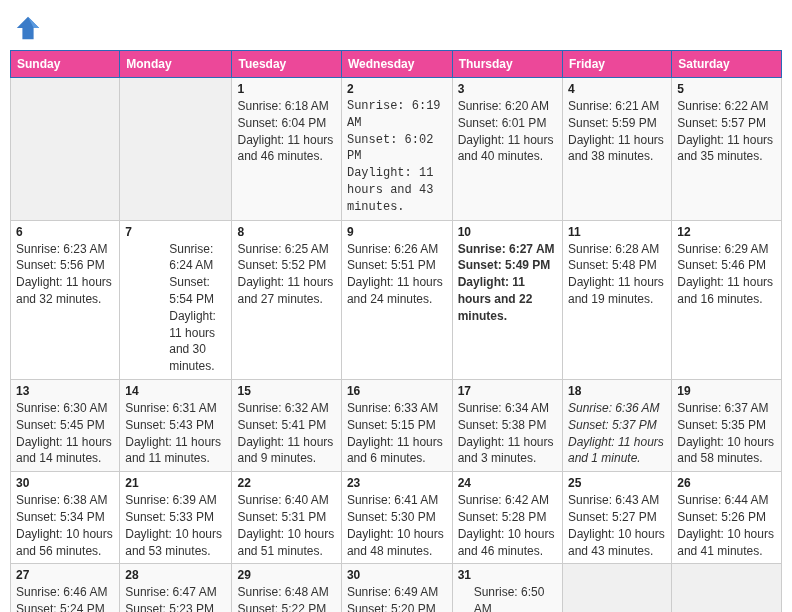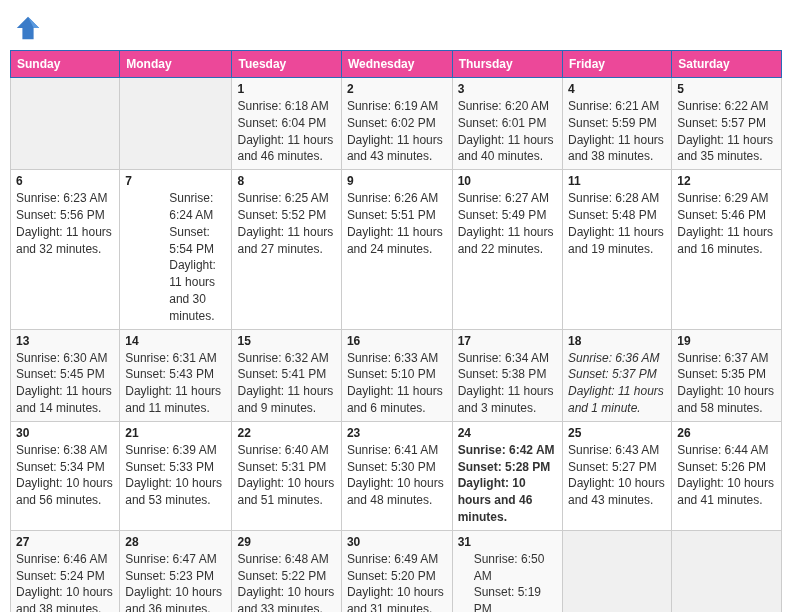--- a/index.html
+++ b/index.html
@@ -136,21 +136,21 @@
         <td class="empty-cell"></td>
         <td class="empty-cell"></td>
         <td>
           <span class="day-number">1</span>
           <div class="day-info" style="white-space: pre-line;">Sunrise: 6:18 AM
 Sunset: 6:04 PM
 Daylight: 11 hours and 46 minutes.</div>
         </td>
         <td>
           <span class="day-number">2</span>
-          <div class="day-info" style="white-space: pre-line;">Sunrise: 6:19 AM
+          <div class="day-info" style="white-space: pre-line; font-family: Liberation Mono, monospace;">Sunrise: 6:19 AM
 Sunset: 6:02 PM
 Daylight: 11 hours and 43 minutes.</div>
         </td>
         <td>
           <span class="day-number">3</span>
           <div class="day-info" style="white-space: pre-line;">Sunrise: 6:20 AM
 Sunset: 6:01 PM
 Daylight: 11 hours and 40 minutes.</div>
         </td>
         <td>
@@ -186,21 +186,21 @@
 Daylight: 11 hours and 27 minutes.</div>
         </td>
         <td>
           <span class="day-number">9</span>
           <div class="day-info" style="white-space: pre-line;">Sunrise: 6:26 AM
 Sunset: 5:51 PM
 Daylight: 11 hours and 24 minutes.</div>
         </td>
         <td>
           <span class="day-number">10</span>
-          <div class="day-info" style="white-space: pre-line;">Sunrise: 6:27 AM
+          <div class="day-info" style="white-space: pre-line; font-weight: bold;">Sunrise: 6:27 AM
 Sunset: 5:49 PM
 Daylight: 11 hours and 22 minutes.</div>
         </td>
         <td>
           <span class="day-number">11</span>
           <div class="day-info" style="white-space: pre-line;">Sunrise: 6:28 AM
 Sunset: 5:48 PM
 Daylight: 11 hours and 19 minutes.</div>
         </td>
         <td>
@@ -225,21 +225,21 @@
         </td>
         <td>
           <span class="day-number">15</span>
           <div class="day-info" style="white-space: pre-line;">Sunrise: 6:32 AM
 Sunset: 5:41 PM
 Daylight: 11 hours and 9 minutes.</div>
         </td>
         <td>
           <span class="day-number">16</span>
           <div class="day-info" style="white-space: pre-line;">Sunrise: 6:33 AM
-Sunset: 5:10 PM
+Sunset: 5:15 PM
 Daylight: 11 hours and 6 minutes.</div>
         </td>
         <td>
           <span class="day-number">17</span>
           <div class="day-info" style="white-space: pre-line;">Sunrise: 6:34 AM
 Sunset: 5:38 PM
 Daylight: 11 hours and 3 minutes.</div>
         </td>
         <td>
           <span class="day-number">18</span>
@@ -274,21 +274,21 @@
 Daylight: 10 hours and 51 minutes.</div>
         </td>
         <td>
           <span class="day-number">23</span>
           <div class="day-info" style="white-space: pre-line;">Sunrise: 6:41 AM
 Sunset: 5:30 PM
 Daylight: 10 hours and 48 minutes.</div>
         </td>
         <td>
           <span class="day-number">24</span>
-          <div class="day-info" style="white-space: pre-line; font-weight: bold;">Sunrise: 6:42 AM
+          <div class="day-info" style="white-space: pre-line;">Sunrise: 6:42 AM
 Sunset: 5:28 PM
 Daylight: 10 hours and 46 minutes.</div>
         </td>
         <td>
           <span class="day-number">25</span>
           <div class="day-info" style="white-space: pre-line;">Sunrise: 6:43 AM
 Sunset: 5:27 PM
 Daylight: 10 hours and 43 minutes.</div>
         </td>
         <td>

